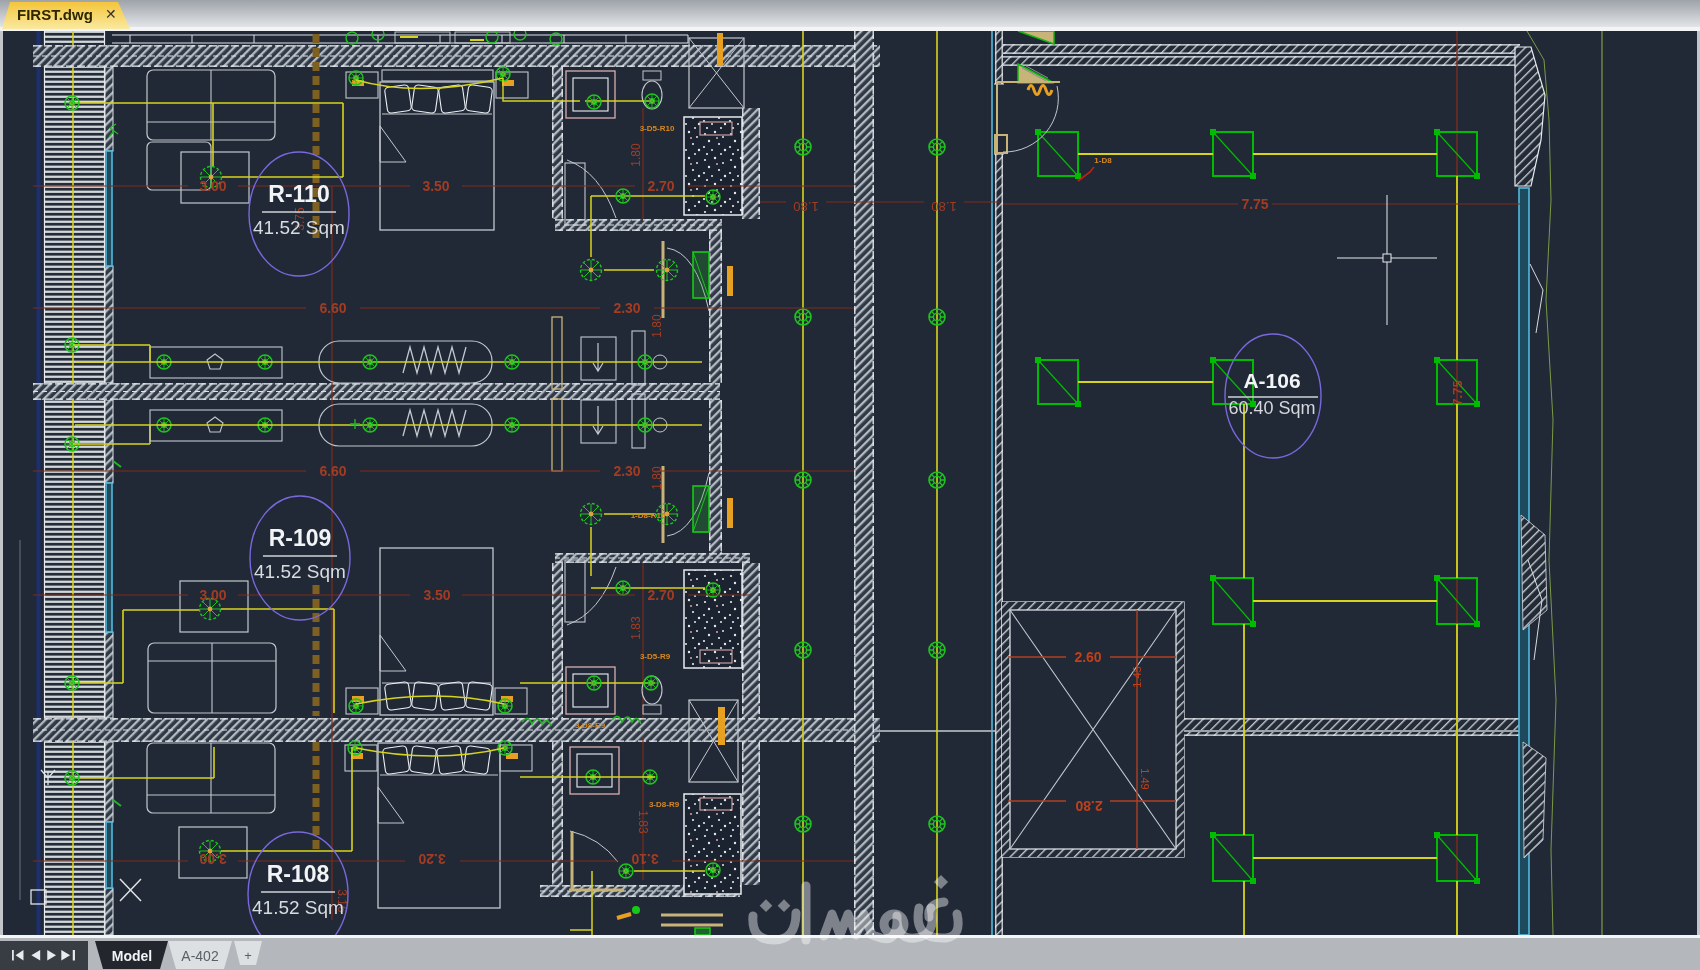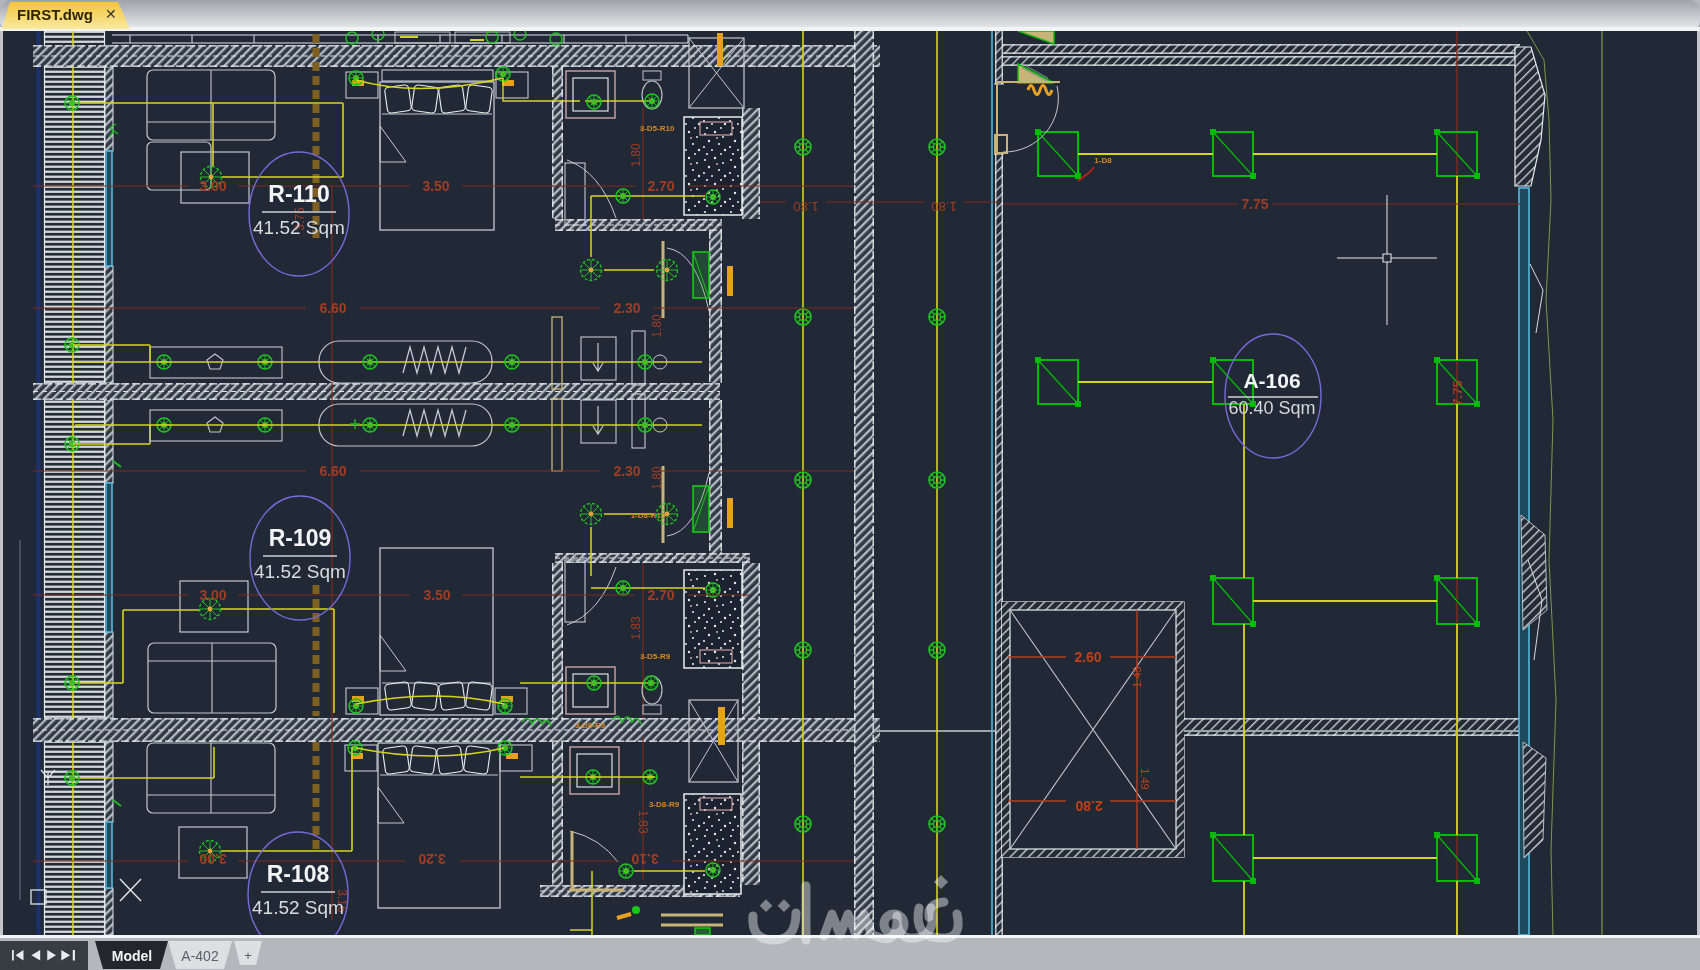--- a/index.html
+++ b/index.html
@@ -1,15 +1,15 @@
 <!DOCTYPE html>
 <html><head><meta charset="utf-8"><style>
 html,body{margin:0;padding:0;width:1700px;height:970px;overflow:hidden;background:#b4b8bc;font-family:"Liberation Sans",sans-serif;}
 #wrap{position:relative;width:1700px;height:970px;}
-#topbar{position:absolute;left:0;top:0;width:1700px;height:31px;background:linear-gradient(#9ea3a9,#dcdfe2 80%,#eef0f2);border-radius:11px;}
+#topbar{position:absolute;left:0;top:0;width:1700px;height:31px;background:linear-gradient(#9ea3a9,#dcdfe2 80%,#eef0f2);}
 #topbar .wline{position:absolute;left:0;top:27px;width:1700px;height:4px;background:#f2f4f5;}
 #tab{position:absolute;left:2px;top:2px;width:128px;height:27px;background:linear-gradient(#f4c53a,#f9e9a0);clip-path:polygon(8px 0,116px 0,128px 100%,0 100%);border-radius:4px 4px 0 0;}
 #tab span{position:absolute;left:15px;top:4px;font-size:15px;font-weight:bold;color:#2e2600;letter-spacing:0px;}
 #tab i{position:absolute;left:103px;top:4px;font-style:normal;font-size:14px;color:#333;}
 #botbar{position:absolute;left:0;top:935px;width:1700px;height:35px;background:#b4b8bc;border-top:3px solid #f4f5f6;}
 #nav{position:absolute;left:0;top:3px;width:88px;height:32px;background:#383d44;}
 svg{position:absolute;left:0;top:0;}
 </style></head><body>
 <div id="wrap">
 <svg id="draw" width="1700" height="970" viewBox="0 0 1700 970">

